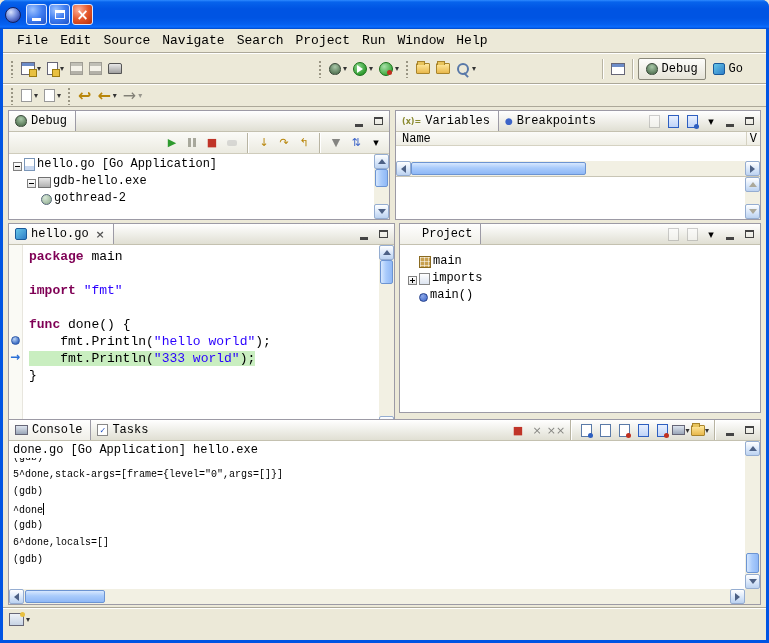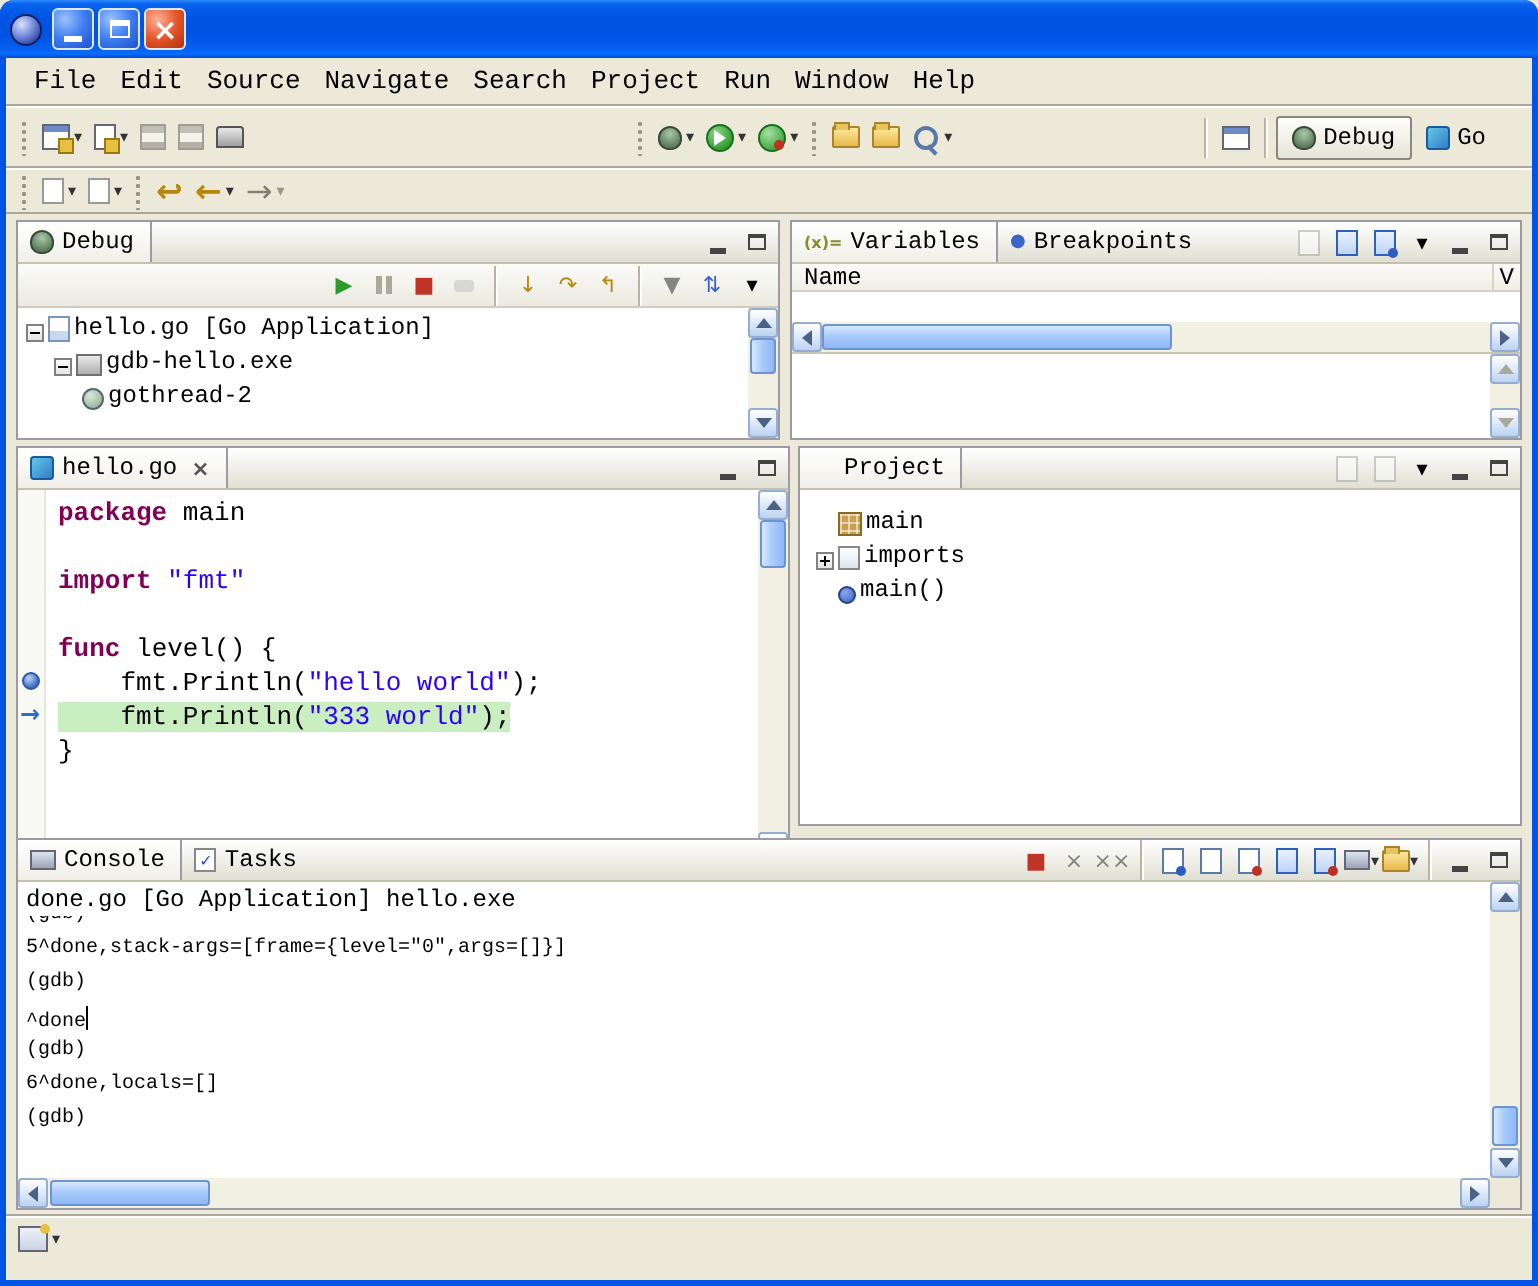--- a/index.html
+++ b/index.html
@@ -439,21 +439,21 @@
       </div>
       <div class="emargin">
         <div class="bp-dot"></div>
         <div class="ip-arrow">→</div>
       </div>
       <div class="codearea">
         <div class="codeline"><span class="kw">package</span><span> main</span></div>
         <div class="codeline"></div>
         <div class="codeline"><span class="kw">import</span><span> </span><span class="str">"fmt"</span></div>
         <div class="codeline"></div>
-        <div class="codeline"><span class="kw">func</span><span> level() {</span></div>
+        <div class="codeline"><span class="kw">func</span><span> done() {</span></div>
         <div class="codeline"><span>    fmt.Println(</span><span class="str">"hello world"</span><span>);</span></div>
         <div class="codeline"><span class="hl"><span>    fmt.Println(</span><span class="str">"333 world"</span><span>);</span></span></div>
         <div class="codeline"><span>}</span></div>
       </div>
       <div class="sbv sbv-ed">
         <div class="sb-btn sb-t">
             <i class="tri tri-up"></i>
           </div>
         <div class="sb-thumb" style="top:15px;height:24px"></div>
         <div class="sb-btn sb-b">

